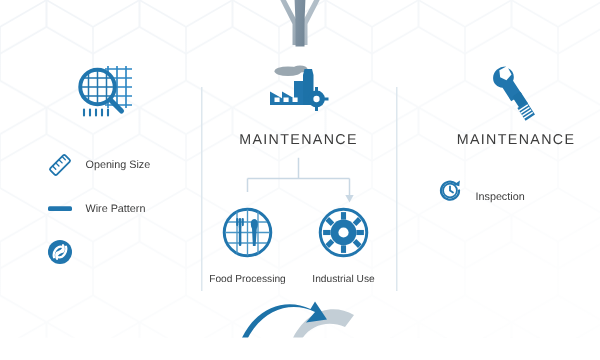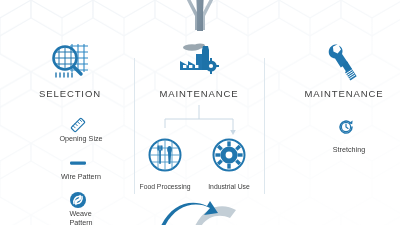--- a/index.html
+++ b/index.html
@@ -31,21 +31,21 @@
   .col-title{
     text-align:center;
     font-size:9.5px;
     letter-spacing:.9px;
     color:#3c3c3c;
     margin-top:4px;
     white-space:nowrap;
   }
   
   .bullets{margin-top:16px;padding-left:22px;}
-  .bullet{display:flex;align-items:center;margin-bottom:9px;flex-direction:column;}
+  .bullet{display:flex;align-items:center;margin-bottom:9px;}
   .bullet-icon{width:20px;min-width:20px;height:20px;display:flex;align-items:center;justify-content:center;margin-right:7px;}
   .bullet-text{font-size:7.2px;line-height:8.6px;color:#3c3c3c;}
   #col-maintenance .bullets{padding-left:10px;margin-top:18px;}
   #col-maintenance .bullet{margin-bottom:11px;align-items:center;}
   
   #app-tree{position:relative;margin-top:6px;height:96px;}
   #tree-svg{position:absolute;left:0;top:0;}
   .sub{position:absolute;width:58px;text-align:center;}
   #sub-food{left:-2px;top:30px;}
   #sub-industrial{left:62px;top:30px;}
@@ -108,21 +108,20 @@
       <g stroke="#2176ae" stroke-width="1" fill="none">
         <path d="M7.5 10 H26.5 M6.5 16 H27.5 M7.5 22 H26.5"></path>
         <path d="M11 6.5 V25.5 M17 5 V27 M23 6.5 V25.5"></path>
       </g>
       <path d="M25.5 24.5 L33 32" stroke="#2176ae" stroke-width="3.4" stroke-linecap="round"></path>
       <g stroke="#2176ae" stroke-width="1.4" stroke-linecap="round">
         <path d="M8 31 V35 M12 31 V35 M16 31 V35 M20 31 V35 M24 31 V35"></path>
       </g>
     </svg>
   </div>
-  <div class="col-title">SELECTION</div>
   <div class="bullets">
 
     <div class="bullet">
       <span class="bullet-icon">
         <svg width="18" height="18" viewBox="0 0 18 18">
           <g transform="rotate(-45 9 9)">
             <rect x="2" y="6" width="14" height="6" rx="1" fill="#ffffff" stroke="#2176ae" stroke-width="1.2"></rect>
             <g stroke="#2176ae" stroke-width="0.9" stroke-linecap="round">
               <path d="M5 6 V9 M8 6 V9 M11 6 V9 M14 6 V9"></path>
             </g>
@@ -141,24 +140,20 @@
       <span class="bullet-text">Wire Pattern</span>
     </div>
 
     <div class="bullet">
       <span class="bullet-icon">
         <svg width="18" height="18" viewBox="0 0 18 18">
           <circle cx="9" cy="9" r="8" fill="#2176ae"></circle>
           <path d="M5 12.5 C4 9 7 5 10 5.5 C12 6 12 8.5 10 9 C7.5 9.7 6 12 7 13.5" fill="none" stroke="#ffffff" stroke-width="1.5" stroke-linecap="round"></path>
           <path d="M13 5.5 C14 9 11 13 8 12.5 C6 12 6 9.5 8 9 C10.5 8.3 12 6 11 4.5" fill="none" stroke="#ffffff" stroke-width="1.5" stroke-linecap="round"></path>
         </svg>
-      </span>
-      <span class="bullet-text">
-        <span>Weave</span><br>
-        <span>Pattern</span>
       </span>
     </div>
   </div>
 </div>
 
 <div class="col" id="col-applications">
   <div class="col-icon">
     <svg width="46" height="40" viewBox="0 0 46 40">
       <ellipse cx="16" cy="5.5" rx="9" ry="3.2" fill="#9aa7b0"></ellipse>
       <ellipse cx="24" cy="4" rx="5" ry="2.4" fill="#9aa7b0"></ellipse>
@@ -260,17 +255,17 @@
       <span class="bullet-icon">
         <svg width="18" height="18" viewBox="0 0 18 18">
           <path d="M15 9 A6 6 0 1 1 13 4.6" fill="none" stroke="#2176ae" stroke-width="1.5" stroke-linecap="round"></path>
           <path d="M15.6 2.4 L15.2 6.2 L11.6 5.2 Z" fill="#2176ae"></path>
           <circle cx="9" cy="9" r="4.6" fill="none" stroke="#2176ae" stroke-width="1.2"></circle>
           <path d="M9 6.2 V9 L11 10.4" fill="none" stroke="#2176ae" stroke-width="1.2" stroke-linecap="round"></path>
         </svg>
       </span>
       <span class="bullet-text">
         <br>
-        <span>Stretching</span>
+        <span>Inspection</span>
       </span>
     </div>
   </div>
 </div>
 
 </body></html>

